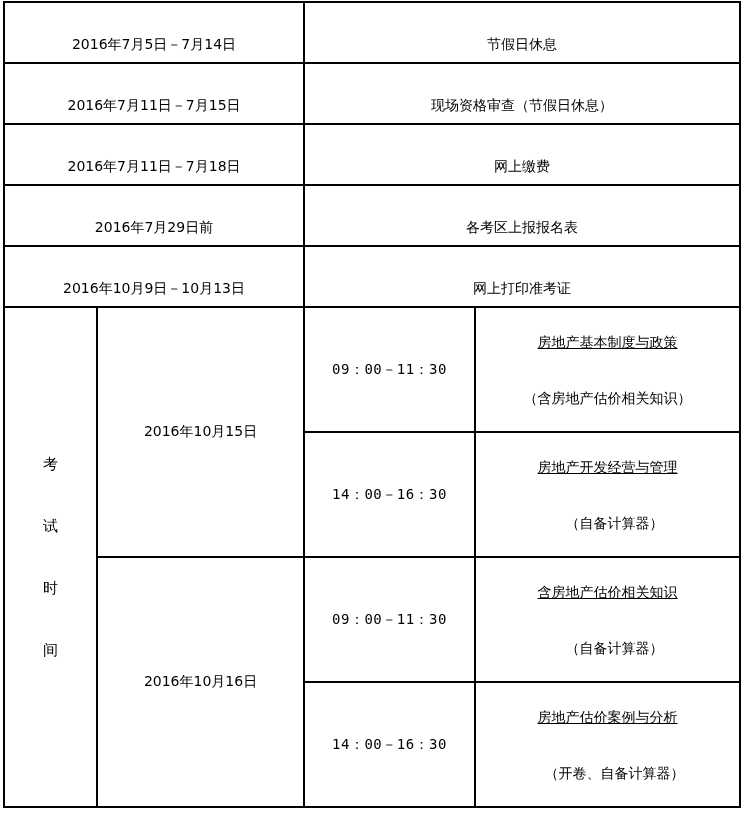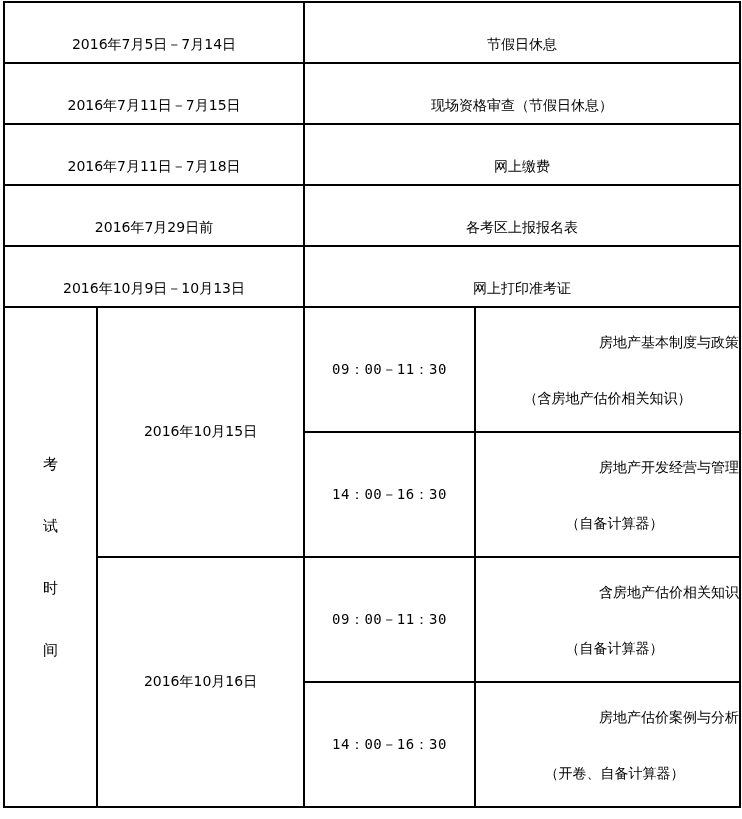--- a/index.html
+++ b/index.html
@@ -8,21 +8,21 @@
   .tbl { position: absolute; left: 3px; top: 1px; width: 736px; height: 704px;
          border-collapse: collapse; table-layout: fixed; }
   .tbl td { border: 2px solid #000; padding: 0; text-align: center; font-size: 14px; vertical-align: bottom; }
   .tbl td.mid { vertical-align: middle; margin-top: 22px; }
   .top-row td { height: 59px; }
   .top-row td span { display: block; padding-bottom: 8px; }
   .vert { vertical-align: middle !important; }
   .vert span { display: block; line-height: 62px; font-size: 15px; }
   .time { font-family: "DejaVu Sans Mono", "Liberation Mono", monospace; font-size: 13px; letter-spacing: 0.5px; }
   .subj { vertical-align: top !important; }
-  .subj .l1 { display: block; padding-top: 26px; text-align: right; }
+  .subj .l1 { display: block; padding-top: 26px; text-align: center; text-decoration: underline; }
   .subj .l2 { display: block; padding-top: 38px; text-align: center; }
   .subj .l2.pad { padding-left: 14px; }
 </style>
 </head>
 <body>
 
 <table class="tbl">
   <colgroup>
     <col style="width:93px">
     <col style="width:207px">

